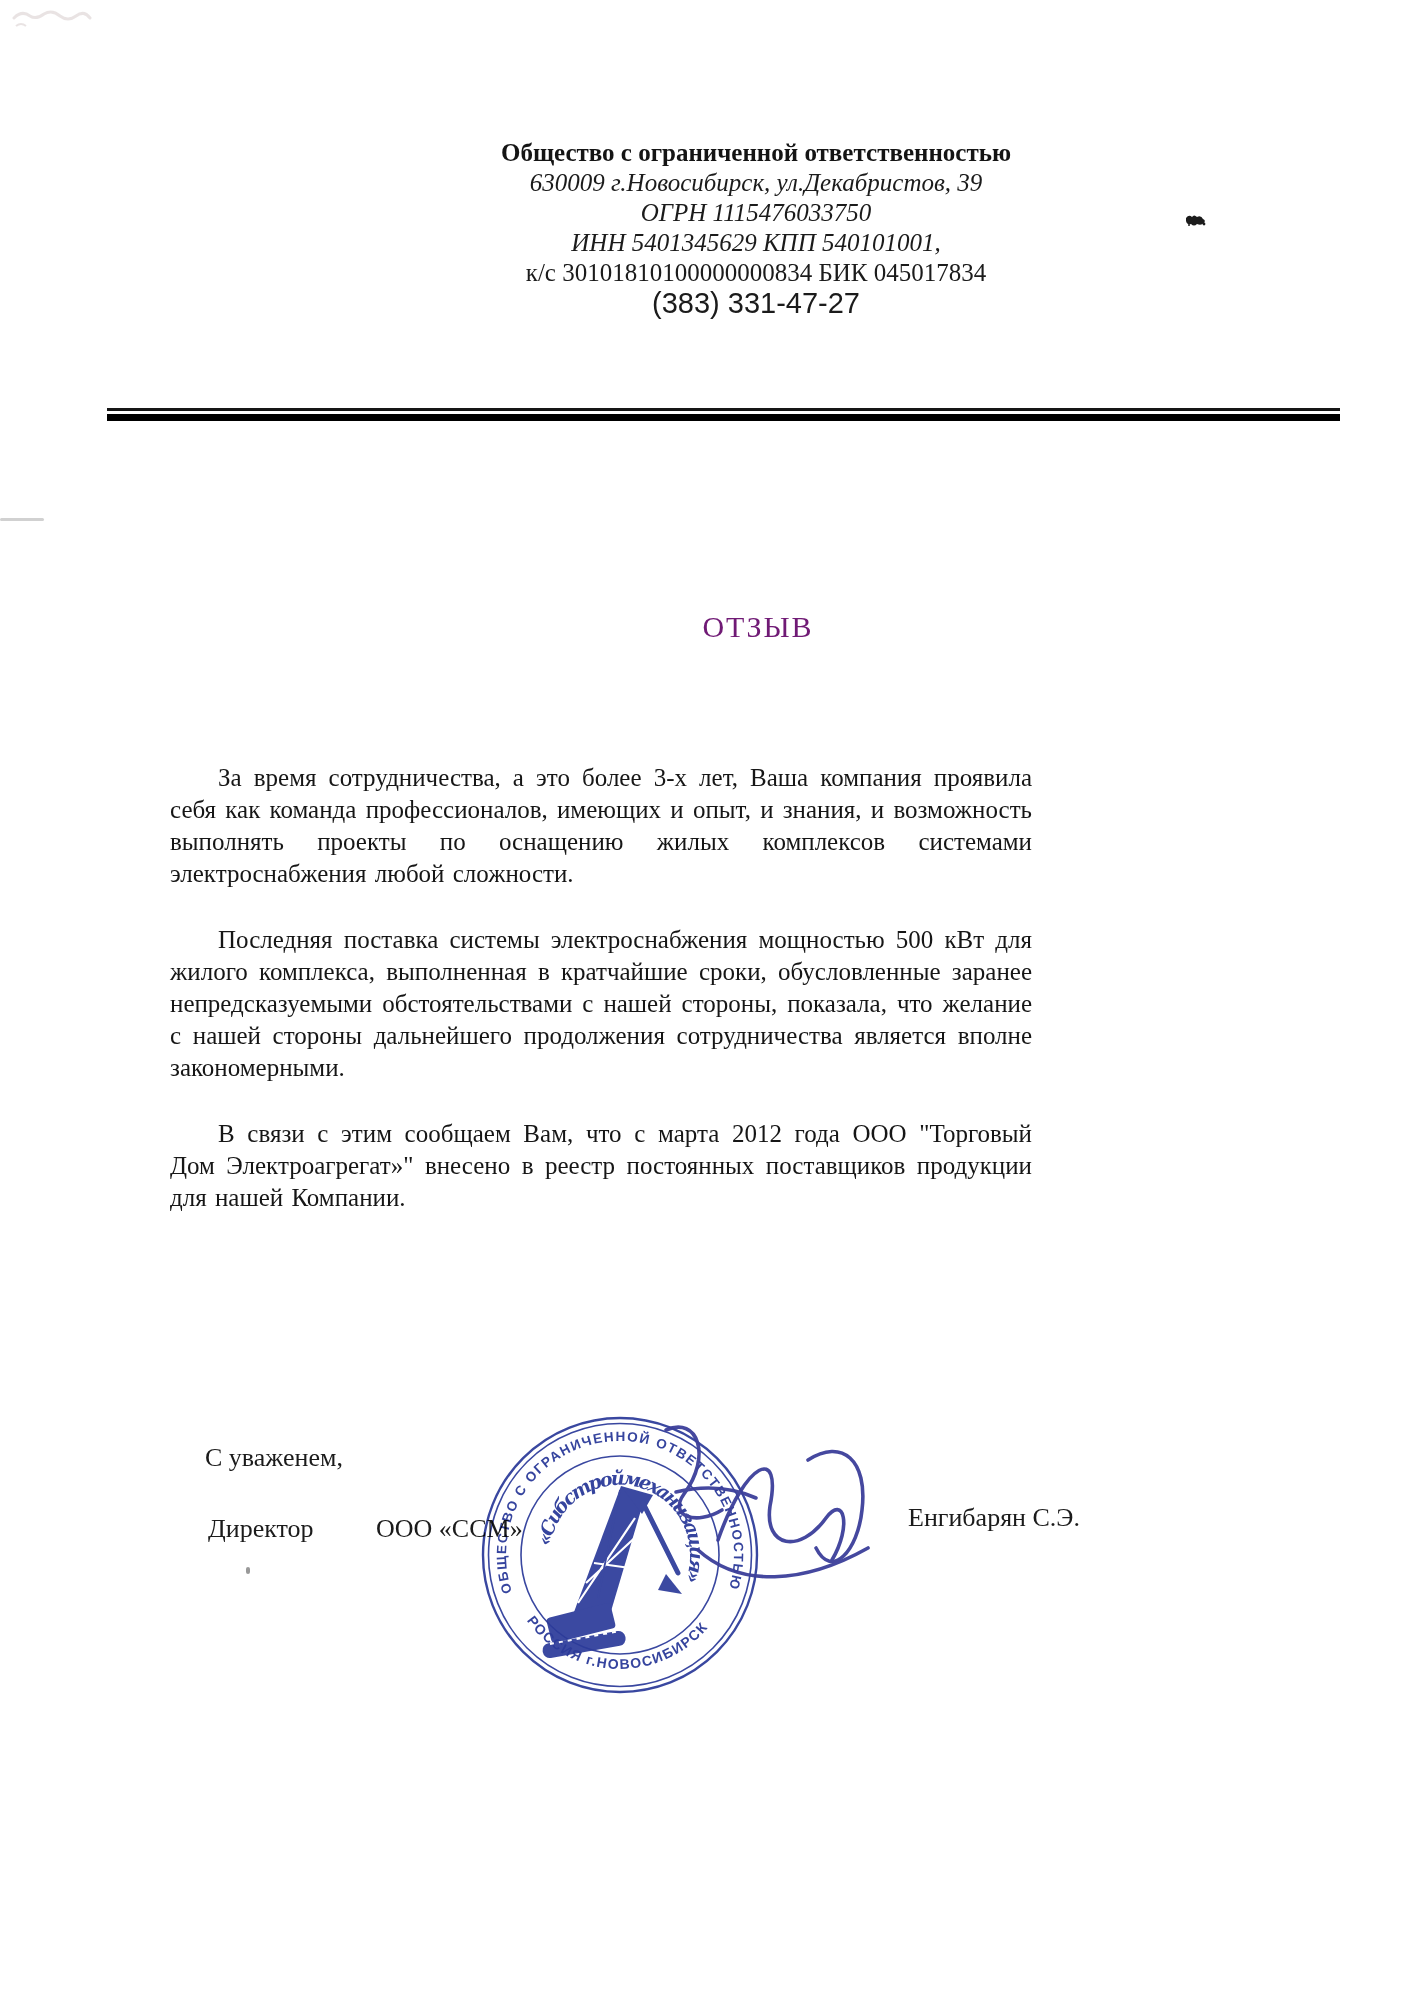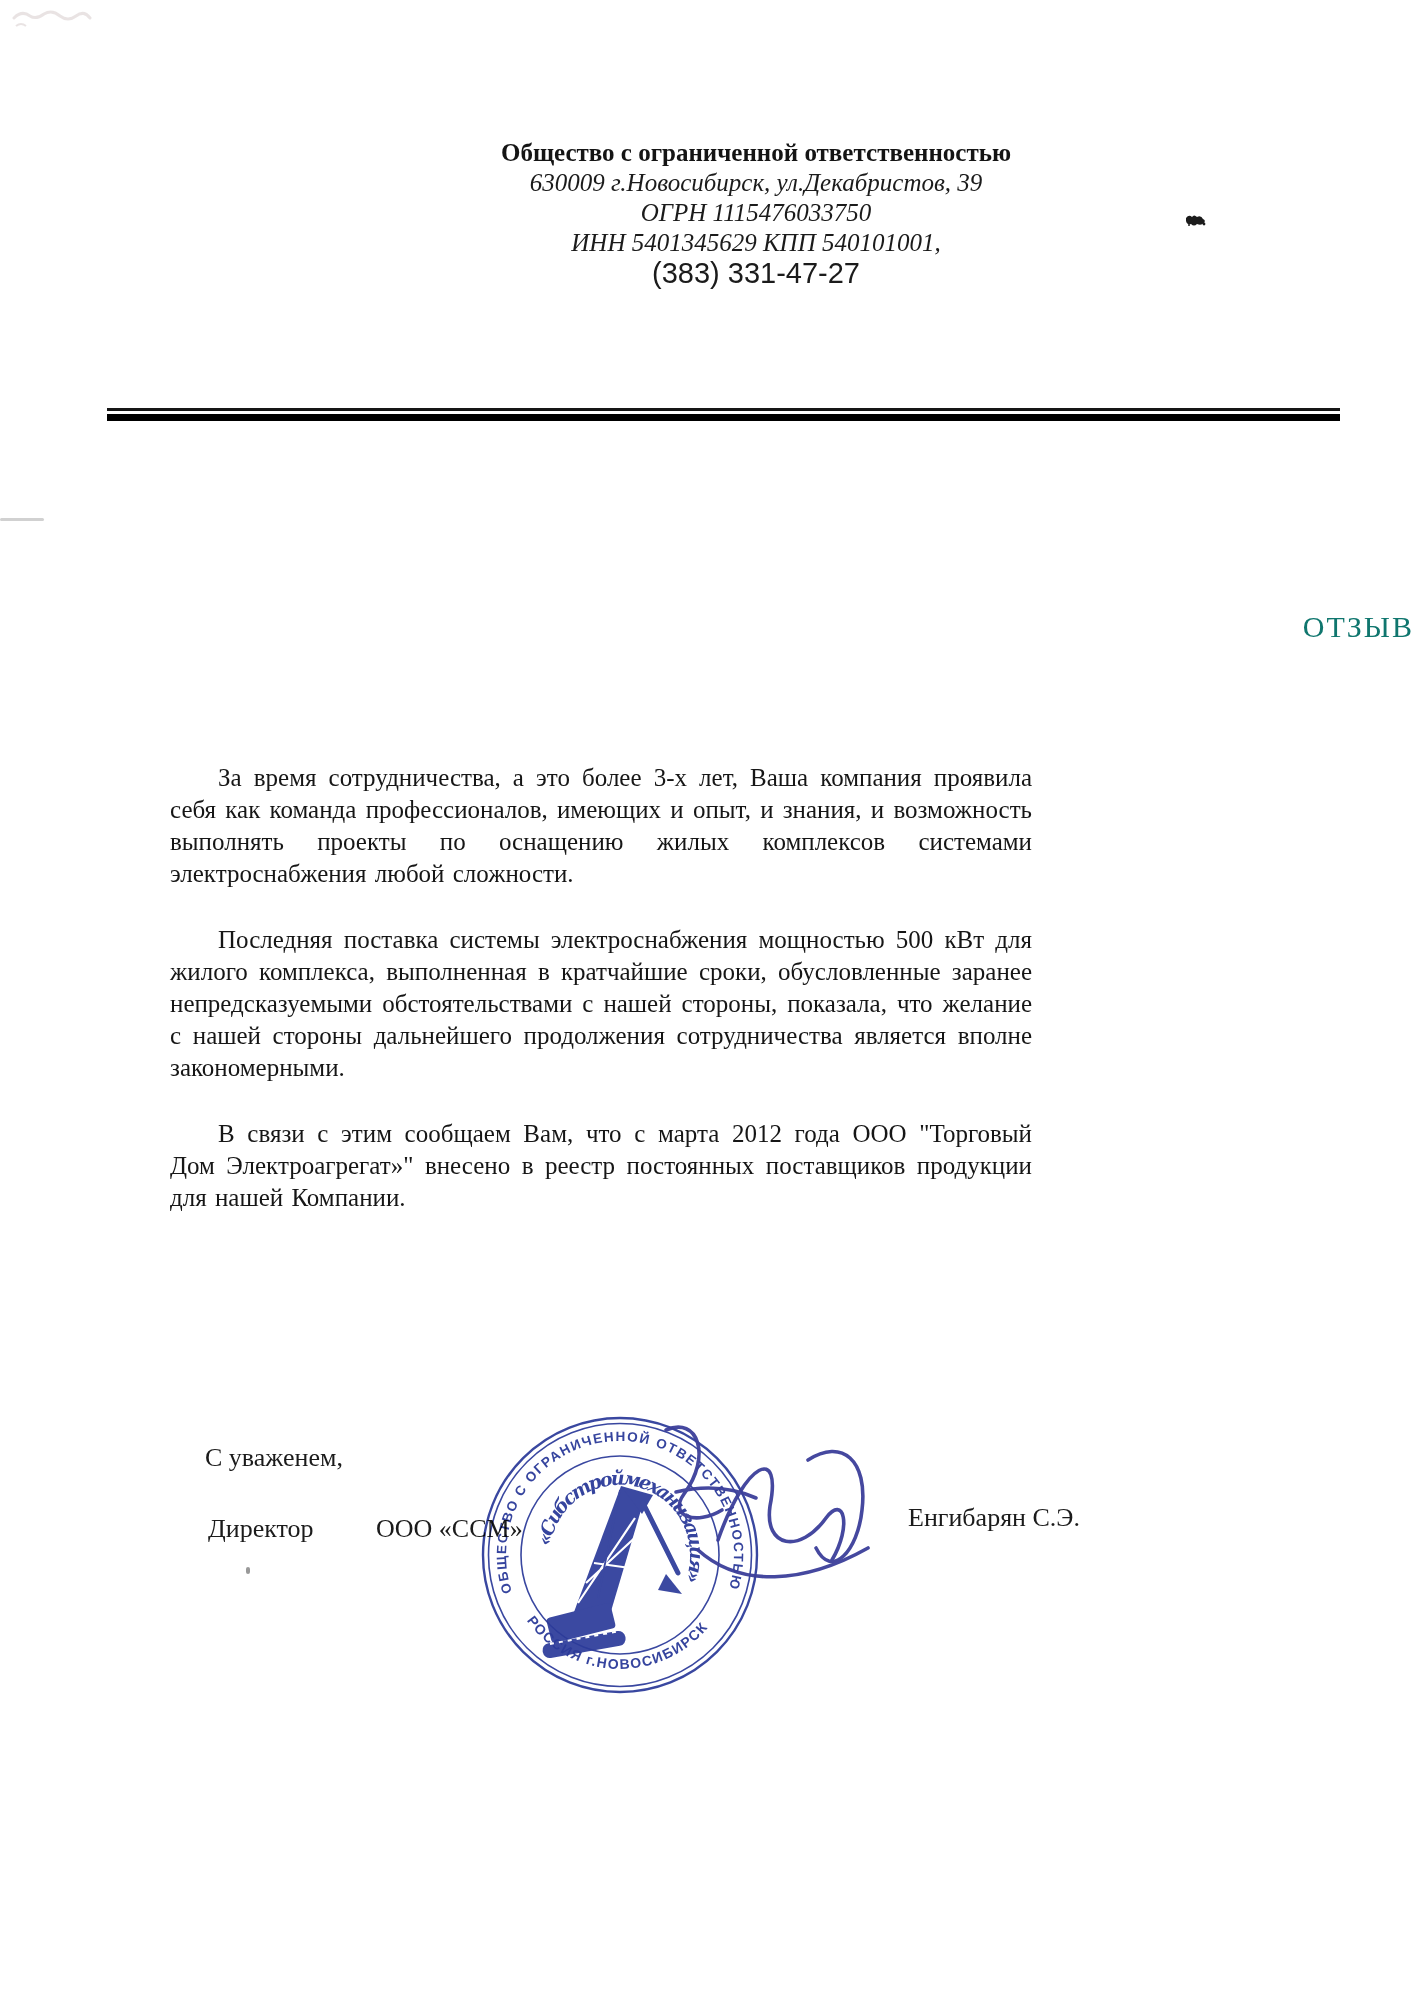--- a/index.html
+++ b/index.html
@@ -19,22 +19,22 @@
   .header .ph{font-family:"Liberation Sans", sans-serif;font-size:29px;text-align:center;}
 
   
   .rule{position:absolute;left:107px;top:408px;width:1233px;}
   .rule .thin{height:3px;background:#161616;}
   .rule .gap{height:3px;background:#ffffff;}
   .rule .thick{height:7px;background:#000000;}
 
   
   .title{
-    position:absolute;top:610px;left:102px;right:0;text-align:right;
-    font-size:30px;letter-spacing:2px;color:#0f766e;
+    position:absolute;top:610px;left:102px;right:0;text-align:center;
+    font-size:30px;letter-spacing:2px;color:#701a75;
   }
 
   
   .bodytext{position:absolute;top:746px;left:170px;width:862px;}
   .bodytext p{
     margin:16px 0 34px 0;font-size:25px;line-height:32px;
     text-align:justify;text-indent:48px;color:#161616;
     word-spacing:2px;
   }
 
@@ -57,20 +57,21 @@
 </head>
 <body>
 
 <div class="page">
 
   <div class="header">
     <div class="b">Общество с ограниченной ответственностью</div>
     <div class="i">630009 г.Новосибирск, ул.Декабристов, 39</div>
     <div class="i">ОГРН 1115476033750</div>
     <div class="i">ИНН 5401345629 КПП 540101001,</div>
+    <div>к/с 30101810100000000834 БИК 045017834</div>
     <div class="ph">(383) 331-47-27</div>
   </div>
 
   <div class="rule">
     <div class="thin"></div>
     <div class="gap"></div>
     <div class="thick"></div>
   </div>
 
   <div class="title">ОТЗЫВ</div>

